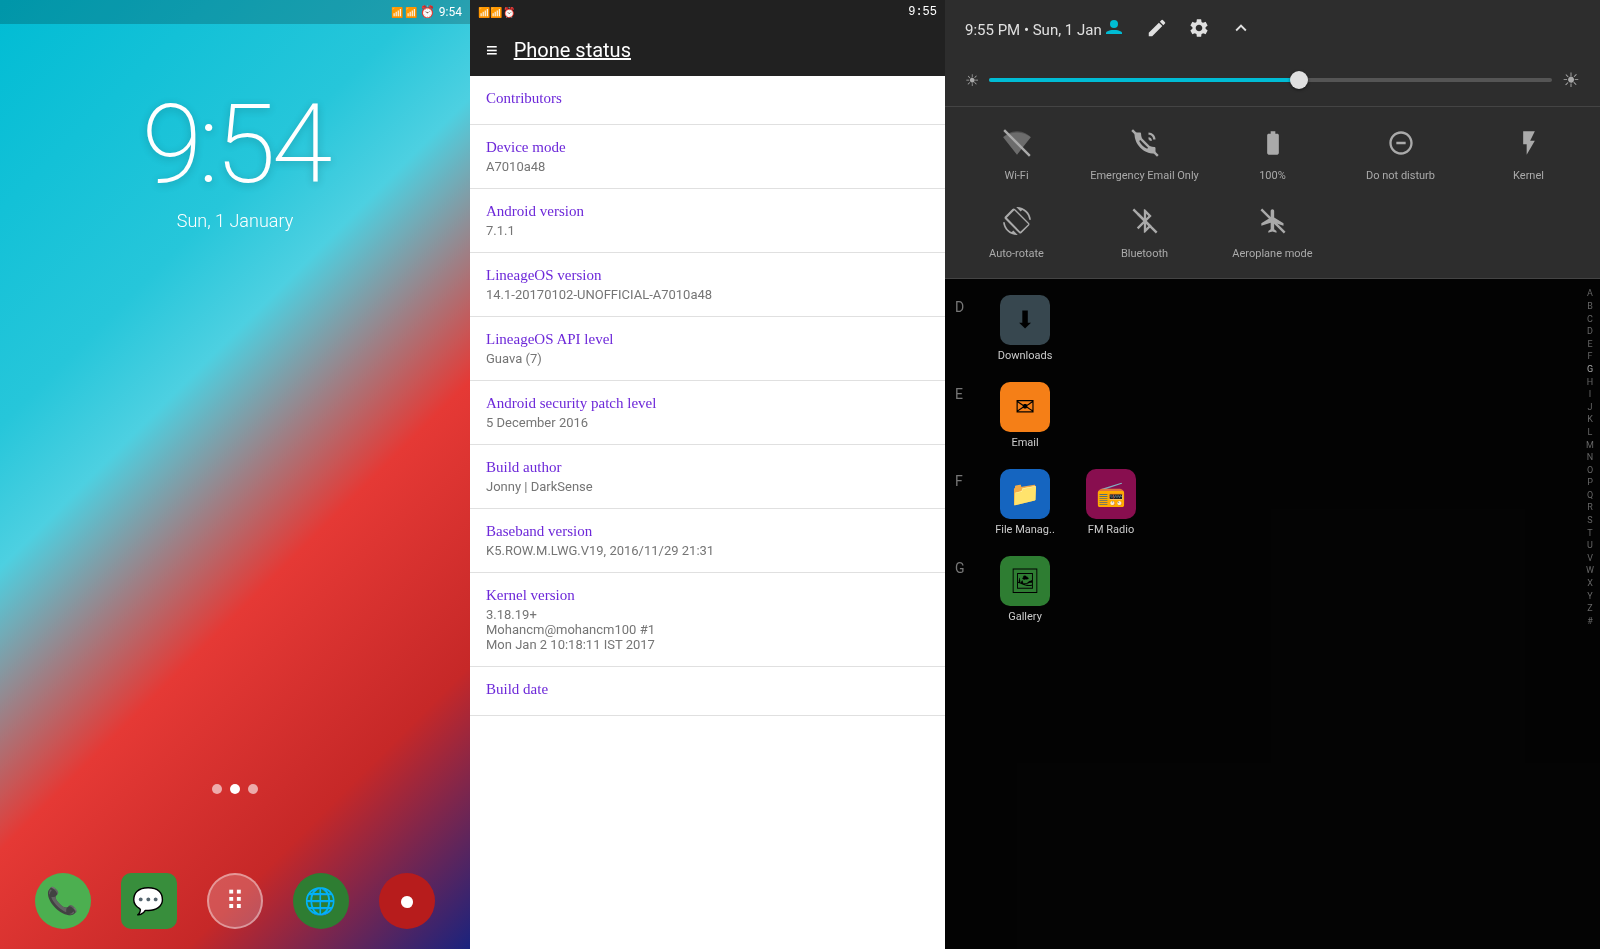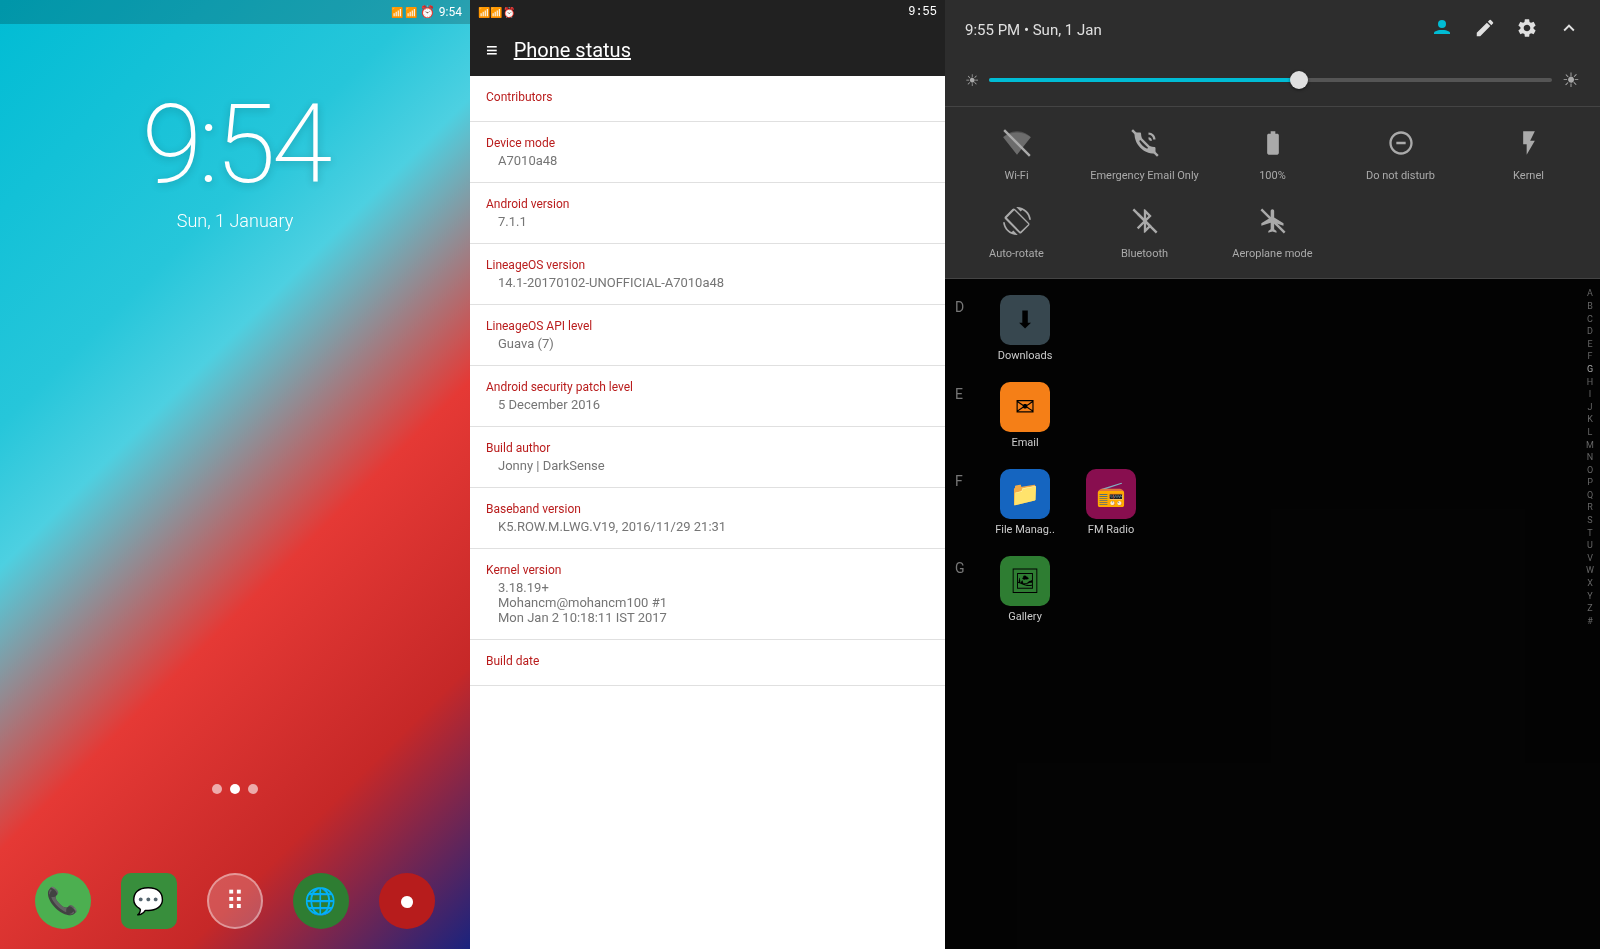--- a/index.html
+++ b/index.html
@@ -140,46 +140,46 @@
     #phone-status-content {
       flex: 1;
       overflow-y: auto;
       background: white;
     }
     .status-item {
       padding: 14px 16px;
       border-bottom: 1px solid #e0e0e0;
     }
     .status-item .label {
-      font-size: 12px;
-      color: #b91c1c;
+      font-size: 15px;
+      color: #6d28d9;
       margin-bottom: 3px;
+      font-family: Liberation Serif, serif;
     }
     .status-item .value {
       font-size: 13px;
       color: #757575;
-      margin-left: 12px;
     }
 
     
     #notification-panel {
       width: 655px;
       height: 949px;
       background: #1a1a1a;
       display: flex;
       flex-direction: column;
       flex-shrink: 0;
       position: relative;
     }
     #notif-header {
       height: 60px;
       background: #2d2d2d;
       display: flex;
       align-items: center;
-      justify-content: space-between;
+      justify-content: flex-start;
       padding: 0 20px;
       color: white;
     }
     #notif-header .datetime {
       font-size: 15px;
       color: #e0e0e0;
     }
     #notif-header .header-icons {
       display: flex;
       gap: 20px;

